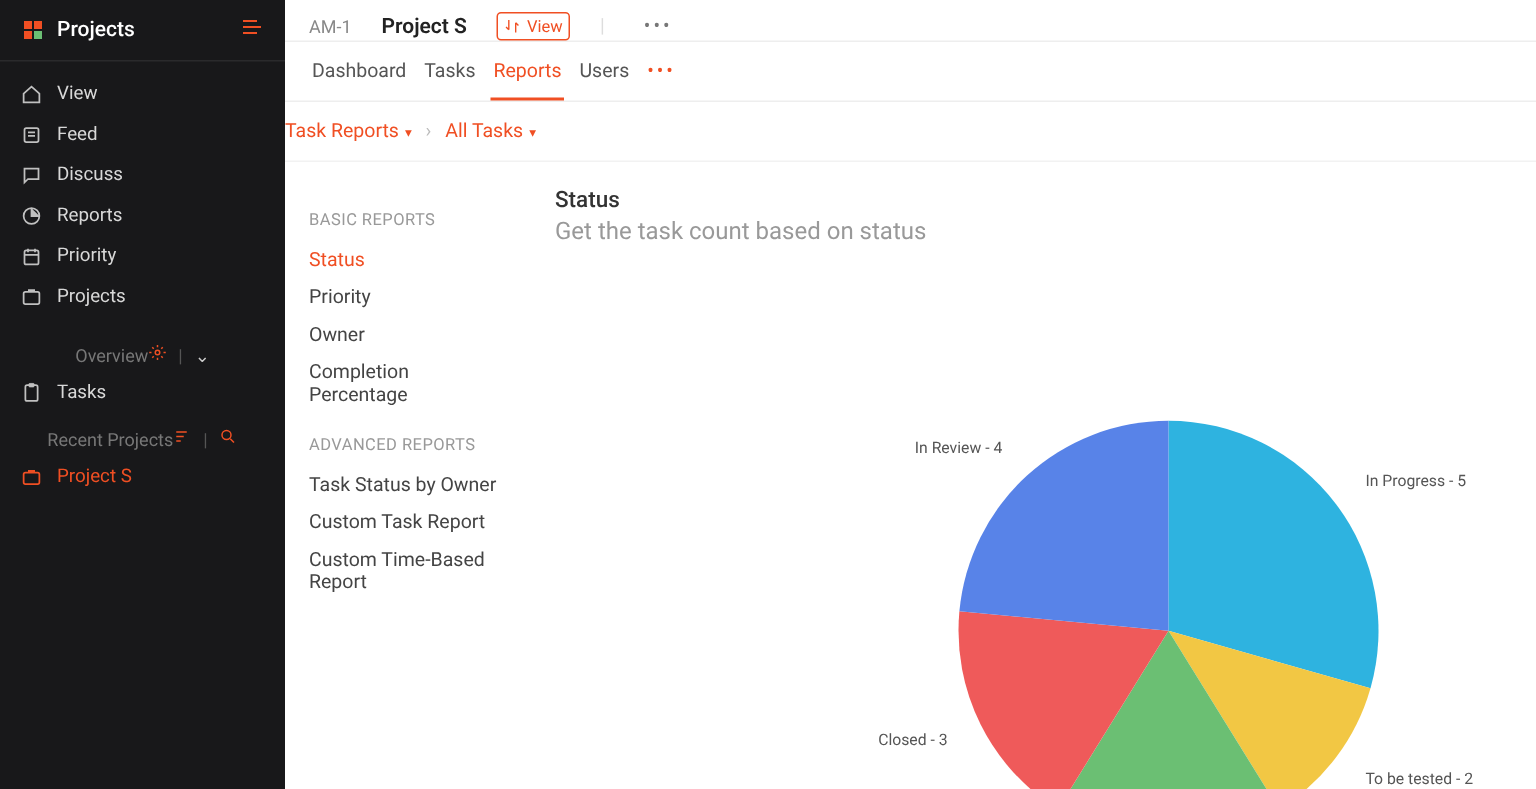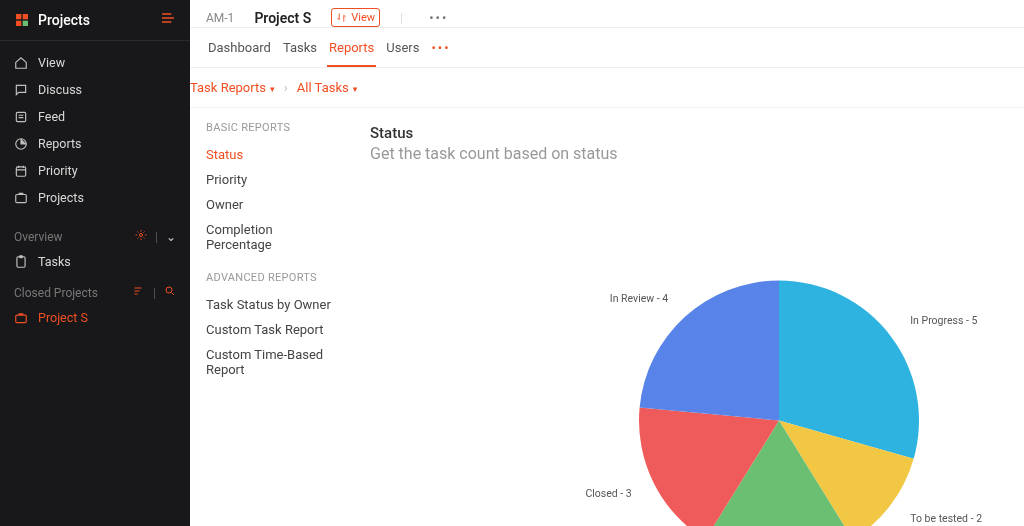--- a/index.html
+++ b/index.html
@@ -7,21 +7,21 @@
   .app { display: flex; width: 100%; height: 100%; }
 
   
   .sidebar { width: 190px; background: #18181a; color: #c0c0c0; display: flex; flex-direction: column; font-size: 12.5px; }
   .sb-header { display: flex; align-items: center; justify-content: space-between; padding: 10px 14px; border-bottom: 1px solid #2a2a2c; }
   .sb-logo { display: flex; align-items: center; gap: 8px; color: #fff; font-weight: 500; font-size: 14px; }
   .sb-ham { color: #f04f23; font-size: 16px; }
   .sb-section { padding: 8px 0; }
   .sb-item { display: flex; align-items: center; gap: 10px; padding: 6px 14px; cursor: pointer; color: #d8d8d8; }
   .sb-item svg, .sb-item .ico { width: 14px; height: 14px; flex: 0 0 14px; fill: #c0c0c0; stroke: #c0c0c0; }
-  .sb-heading { display: flex; align-items: center; justify-content: space-between; padding: 10px 14px 4px; color: #777; font-size: 12px; }
+  .sb-heading { display: flex; align-items: center; justify-content: center; padding: 10px 14px 4px; color: #777; font-size: 12px; }
   .sb-heading .tools { display:flex; gap:8px; color:#f04f23; align-items:center;}
   .sb-item.active { color: #f04f23; }
   .sb-item.active svg { fill:#f04f23; stroke:#f04f23; }
 
   
   .main { flex: 1; display: flex; flex-direction: column; min-width: 0; }
   .topbar { display: flex; align-items: center; gap: 20px; padding: 8px 16px 0; border-bottom: 1px solid #eee; }
   .proj-code { color: #888; font-size: 12px; }
   .proj-name { font-weight: 600; font-size: 14px; color:#222;}
   .view-btn { border: 1px solid #f04f23; color: #f04f23; border-radius: 3px; padding: 2px 4px; font-size: 11px; display:flex; align-items:center; gap:4px; cursor:pointer; background:#fff;}
@@ -29,21 +29,21 @@
   .tabs { display:flex; gap: 8px; margin-top: 4px; padding: 0 16px; border-bottom:1px solid #eee;}
   .tab { padding: 8px 2px 10px; color:#555; cursor:pointer; font-size:13px; border-bottom:2px solid transparent; }
   .tab.active { color:#f04f23; border-bottom-color:#f04f23; }
   .tab.more { color:#f04f23; letter-spacing:2px;}
   .crumbs { padding: 12px 0; color:#f04f23; font-size:13px; border-bottom:1px solid #f2f2f2;}
   .crumbs .sep{ color:#bbb; margin:0 6px;}
   .crumbs .caret{font-size:9px; margin-left:4px;}
 
   .body { flex:1; display:flex; min-height:0; }
   .reports-list { width: 160px; padding: 12px 16px; }
-  .rpt-heading { color:#999; font-size:11px; letter-spacing:.3px; margin: 1px 0 8px; }
+  .rpt-heading { color:#999; font-size:11px; letter-spacing:.3px; margin: 20px 0 8px; }
   .rpt-item { padding: 5px 0; color:#444; cursor:pointer; font-size:13px;}
   .rpt-item.active { color:#f04f23; }
 
   .chart-area { flex:1; padding: 16px 20px; position: relative; }
   .chart-title { font-size: 15px; color:#333; font-weight:500; }
   .chart-sub { font-size: 16px; color:#999; margin-top:2px; }
   .pie-wrap { position: absolute; right: 70px; top: 120px; width: 350px; height: 350px; }
   .pie-wrap svg { width:100%; height:100%; overflow:visible;}
   .slice-label { font-size: 12px; fill:#555; }
 </style>
@@ -70,30 +70,30 @@
 
     <div class="sb-section" id="nav-main">
         <div class="sb-item">
           <span class="ico"><svg viewBox="0 0 24 24">
               <path fill="none" stroke="#c0c0c0" stroke-width="2" d="M3 11l9-8 9 8v10H3z"></path>
             </svg></span>
           <span>View</span>
         </div>
         <div class="sb-item">
           <span class="ico"><svg viewBox="0 0 24 24">
-              <path fill="none" stroke="#c0c0c0" stroke-width="2" d="M4 4h16v12H8l-4 4z"></path>
-            </svg></span>
-          <span>Discuss</span>
-        </div>
-        <div class="sb-item">
-          <span class="ico"><svg viewBox="0 0 24 24">
               <rect x="4" y="4" width="16" height="16" rx="2" fill="none" stroke="#c0c0c0" stroke-width="2"></rect>
               <path stroke="#c0c0c0" stroke-width="2" d="M8 9h8M8 13h8"></path>
             </svg></span>
           <span>Feed</span>
+        </div>
+        <div class="sb-item">
+          <span class="ico"><svg viewBox="0 0 24 24">
+              <path fill="none" stroke="#c0c0c0" stroke-width="2" d="M4 4h16v12H8l-4 4z"></path>
+            </svg></span>
+          <span>Discuss</span>
         </div>
         <div class="sb-item">
           <span class="ico"><svg viewBox="0 0 24 24">
               <circle cx="12" cy="12" r="9" fill="none" stroke="#c0c0c0" stroke-width="2"></circle>
               <path stroke="#c0c0c0" stroke-width="2" d="M12 3v9h9"></path>
             </svg></span>
           <span>Reports</span>
         </div>
         <div class="sb-item">
           <span class="ico"><svg viewBox="0 0 24 24">
@@ -124,21 +124,21 @@
     </div>
     <div class="sb-item">
       <svg viewBox="0 0 24 24">
           <rect x="5" y="3" width="14" height="18" rx="2" fill="none" stroke="#c0c0c0" stroke-width="2"></rect>
           <rect x="9" y="1" width="6" height="4" rx="1" fill="#c0c0c0"></rect>
         </svg>
       <span>Tasks</span>
     </div>
 
     <div class="sb-heading">
-      <span>Closed Projects</span>
+      <span>Recent Projects</span>
       <span class="tools">
         <span><svg width="12" height="12" viewBox="0 0 24 24">
               <path stroke="#f04f23" stroke-width="2" d="M3 6h14M3 12h10M3 18h6"></path>
             </svg></span>
         <span style="color:#555">|</span>
         <span><svg width="12" height="12" viewBox="0 0 24 24">
               <circle cx="10" cy="10" r="6" fill="none" stroke="#f04f23" stroke-width="2"></circle>
               <path stroke="#f04f23" stroke-width="2" d="M20 20l-5-5"></path>
             </svg></span>
       </span>

